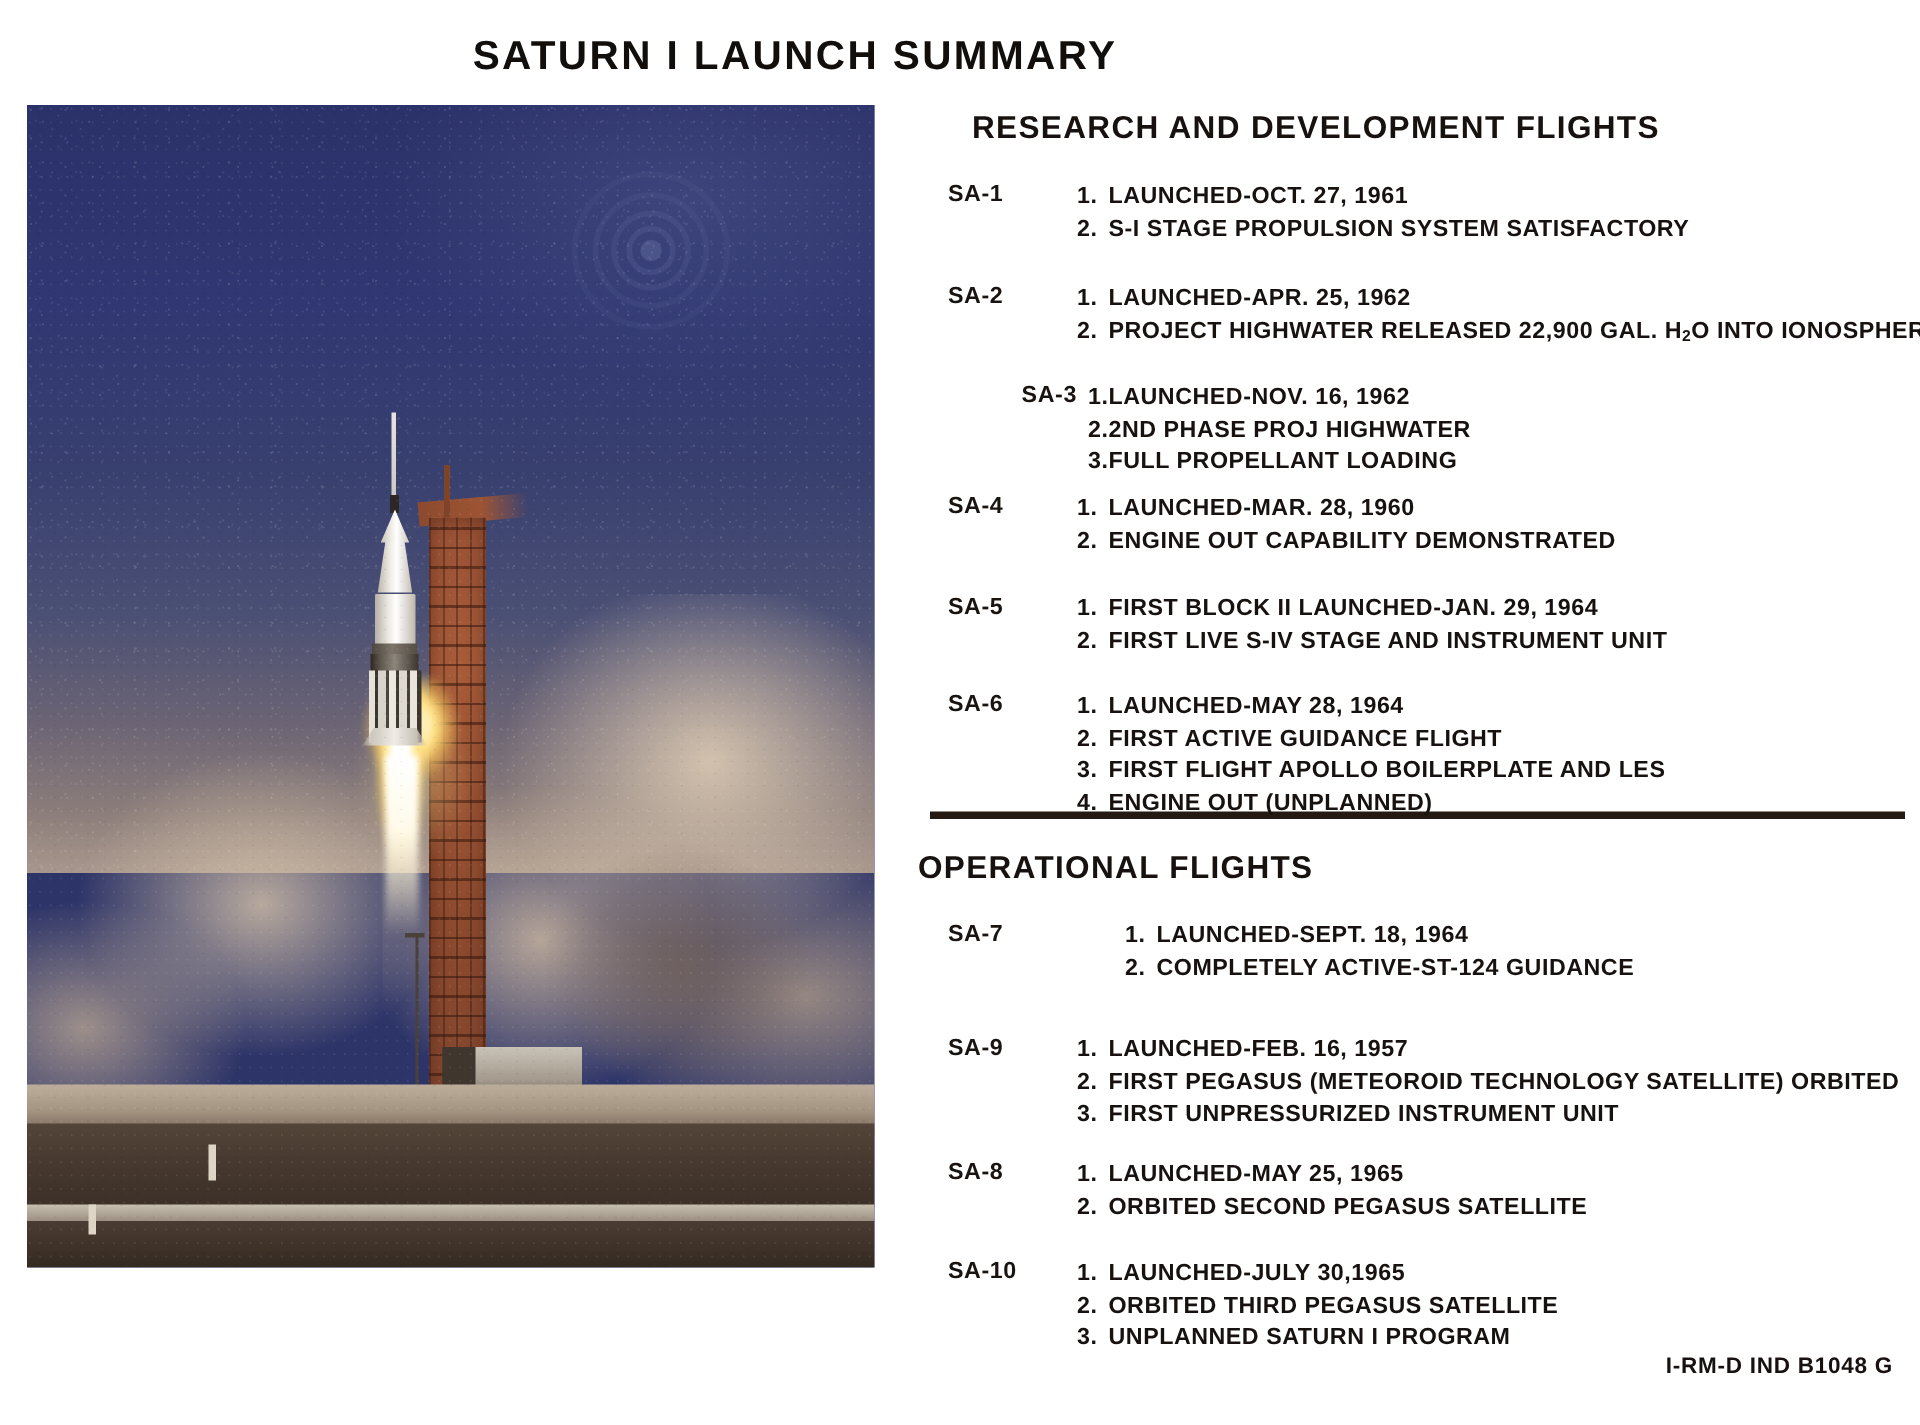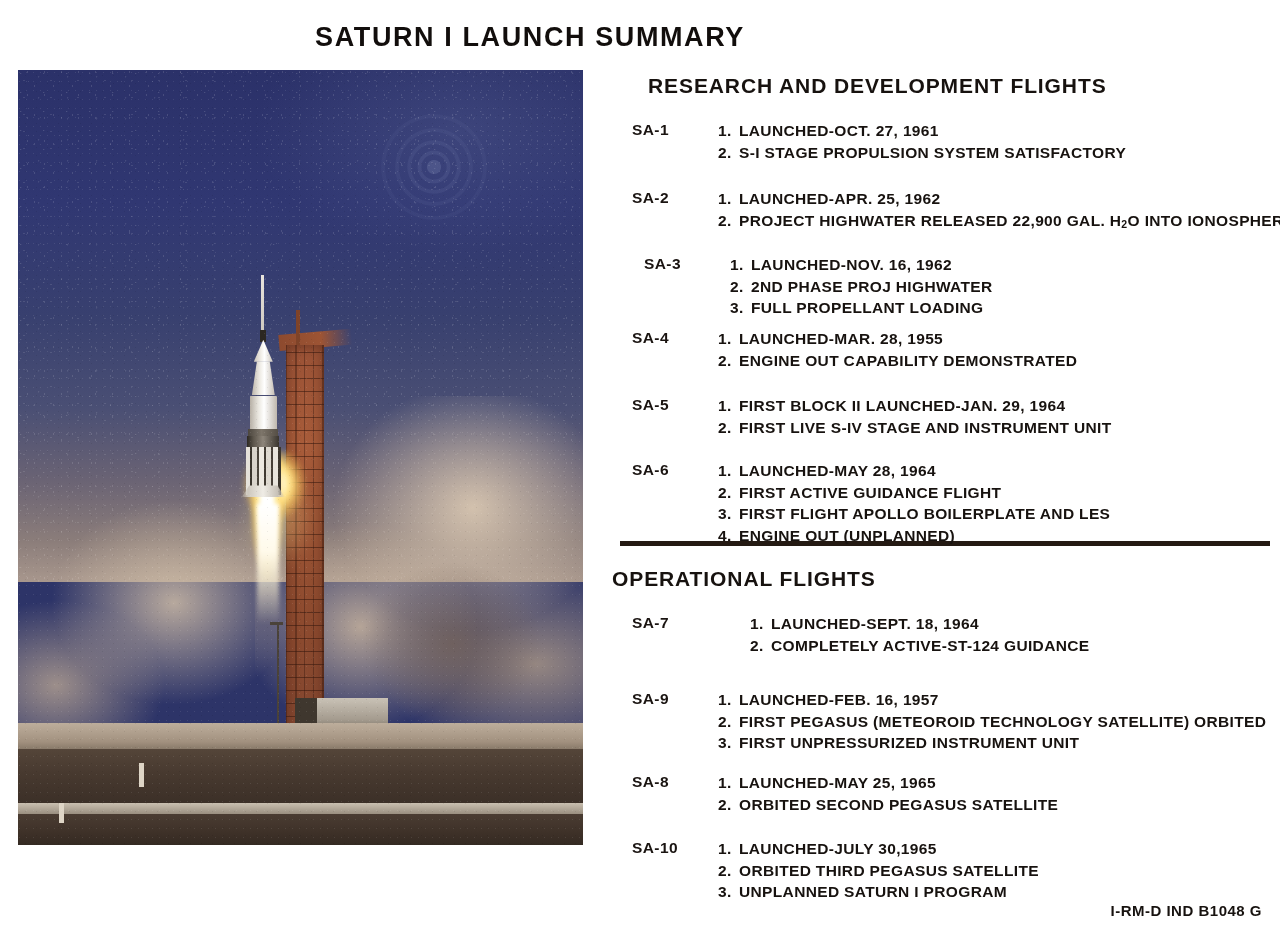--- a/index.html
+++ b/index.html
@@ -356,21 +356,21 @@
           <div class="flight-item">
             <span class="item-num">1.</span>
             <span class="item-text">LAUNCHED-APR. 25, 1962</span>
           </div>
           <div class="flight-item">
             <span class="item-num">2.</span>
             <span class="item-text">PROJECT HIGHWATER RELEASED 22,900 GAL. H<sub>2</sub>O INTO IONOSPHERE</span>
           </div>
         </div>
       </div>
-      <div class="flight-block" style="top: 184px; left: 32px;">
+      <div class="flight-block" style="top: 184px; left: 20px; text-align: right;">
         <div class="flight-id">SA-3</div>
         <div class="flight-items">
           <div class="flight-item">
             <span class="item-num">1.</span>
             <span class="item-text">LAUNCHED-NOV. 16, 1962</span>
           </div>
           <div class="flight-item">
             <span class="item-num">2.</span>
             <span class="item-text">2ND PHASE PROJ HIGHWATER</span>
           </div>
@@ -378,21 +378,21 @@
             <span class="item-num">3.</span>
             <span class="item-text">FULL PROPELLANT LOADING</span>
           </div>
         </div>
       </div>
       <div class="flight-block" style="top: 258px; left: 20px;">
         <div class="flight-id">SA-4</div>
         <div class="flight-items">
           <div class="flight-item">
             <span class="item-num">1.</span>
-            <span class="item-text">LAUNCHED-MAR. 28, 1955</span>
+            <span class="item-text">LAUNCHED-MAR. 28, 1960</span>
           </div>
           <div class="flight-item">
             <span class="item-num">2.</span>
             <span class="item-text">ENGINE OUT CAPABILITY DEMONSTRATED</span>
           </div>
         </div>
       </div>
       <div class="flight-block" style="top: 325px; left: 20px;">
         <div class="flight-id">SA-5</div>
         <div class="flight-items">

